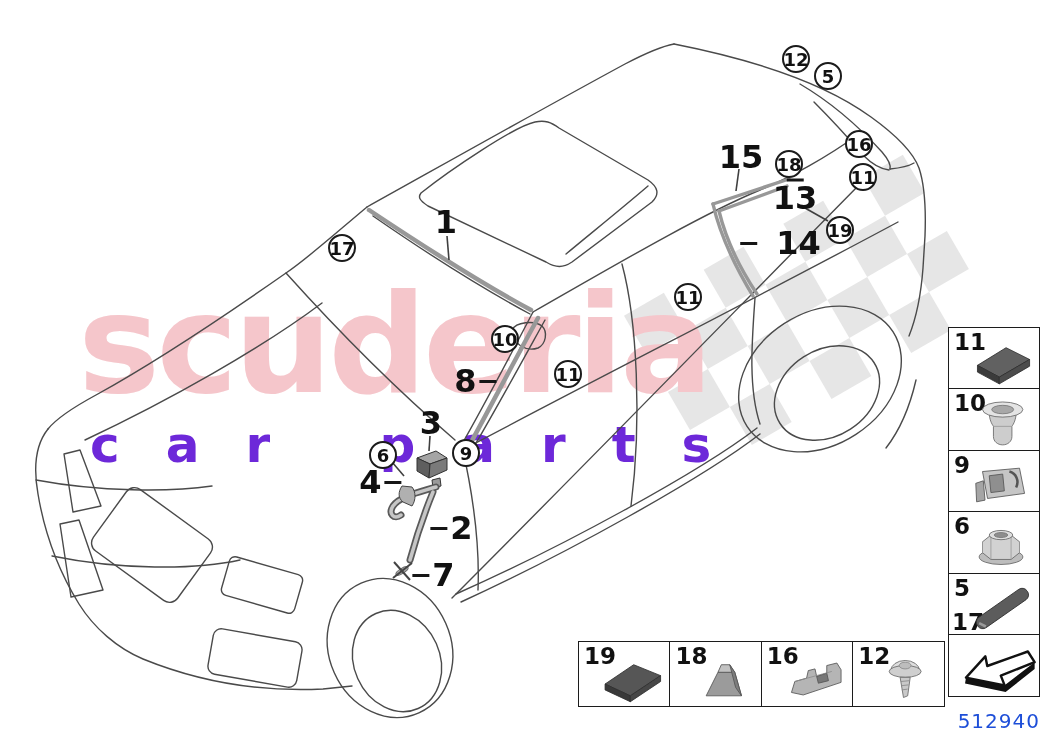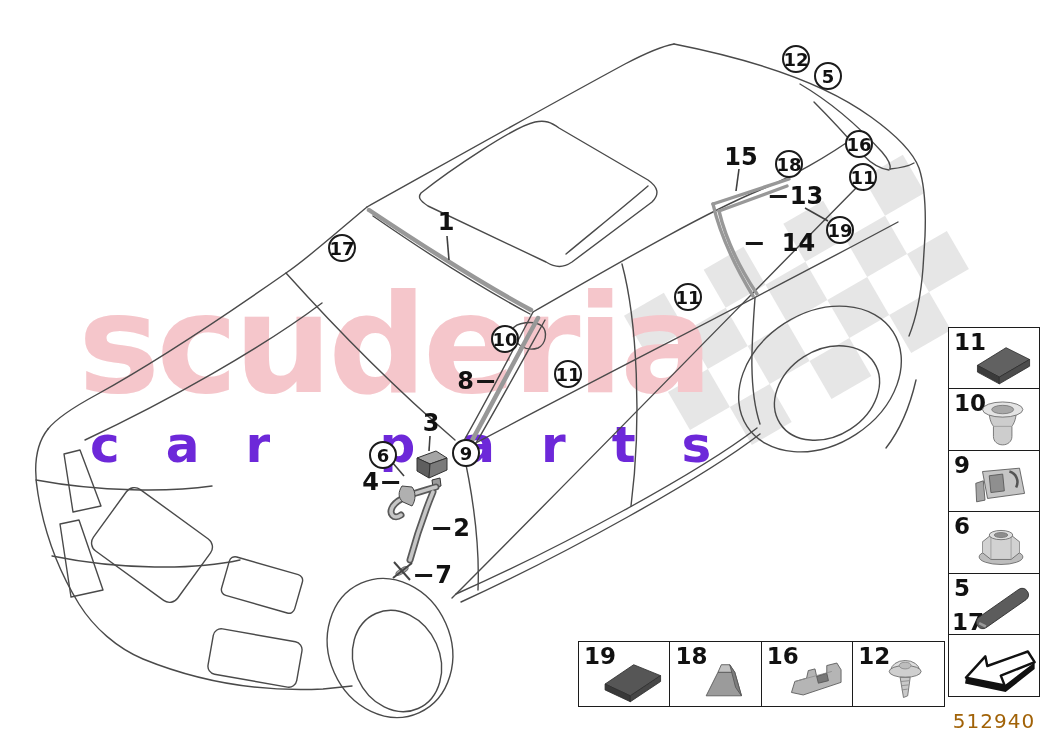--- a/index.html
+++ b/index.html
@@ -10,36 +10,36 @@
             letter-spacing:-4px;line-height:1;user-select:none;}
   .wm-tagline{position:absolute;left:90px;top:420px;font-size:50px;font-weight:700;
               letter-spacing:46px;line-height:1;user-select:none;}
   .layer{position:absolute;left:0;top:0;}
   
   .co{position:absolute;width:28px;height:28px;border:2.4px solid #1b1b1b;border-radius:50%;
       background:#fff;color:#111;font-size:18px;font-weight:700;display:flex;
       align-items:center;justify-content:center;transform:translate(-50%,-50%);
       box-sizing:border-box;cursor:pointer;}
   .lbl{position:absolute;transform:translate(-50%,-50%);display:flex;align-items:center;
-       color:#111;font-size:24px;font-weight:700;line-height:1;cursor:pointer;}
+       color:#111;font-size:32px;font-weight:700;line-height:1;cursor:pointer;}
   .lbl .dash{display:inline-block;width:17px;height:3px;background:#161616;margin:0 3px;}
   
   .legend-side{position:absolute;left:948px;top:327px;width:92px;}
   .legend-side .legend-box{width:92px;height:63px;margin-top:-1.6px;}
   .legend-side .legend-box:first-child{margin-top:0;}
   .legend-bottom{position:absolute;left:578px;top:641px;display:flex;}
   .legend-bottom .legend-box{width:93px;height:66px;margin-left:-1.6px;}
   .legend-bottom .legend-box:first-child{margin-left:0;}
   .legend-box{position:relative;border:1.6px solid #1c1c1c;background:#fff;
               box-sizing:border-box;cursor:pointer;}
   .legend-box .num-a{position:absolute;left:5px;top:1px;font-size:23px;font-weight:700;color:#111;}
   .legend-box .num-b{position:absolute;left:3px;bottom:0px;font-size:23px;font-weight:700;color:#111;}
   .legend-box svg{position:absolute;right:1px;bottom:1px;}
-  .drawing-number{position:absolute;left:948px;top:709px;width:92px;text-align:center;
-                  font-size:20px;color:#a16207;letter-spacing:1px;}
+  .drawing-number{position:absolute;left:948px;top:709px;width:92px;text-align:right;
+                  font-size:20px;color:#1d4ed8;letter-spacing:1px;}
 </style>
 </head>
 <body>
 
 <div class="stage">
 
   <svg class="layer" width="1050" height="735">
     <g transform="translate(690,430) rotate(-30)" fill="#e6e6e6">
       <rect x="0" y="-132" width="46" height="44" fill="#e6e6e6"></rect>
         <rect x="92" y="-132" width="46" height="44" fill="#e6e6e6"></rect>
@@ -155,21 +155,21 @@
       <div class="co" style="left: 840px; top: 230px;">19</div>
       <div class="co" style="left: 342px; top: 248px;">17</div>
       <div class="co" style="left: 505px; top: 339px;">10</div>
       <div class="co" style="left: 568px; top: 374px;">11</div>
       <div class="co" style="left: 688px; top: 297px;">11</div>
       <div class="co" style="left: 383px; top: 455px;">6</div>
       <div class="co" style="left: 466px; top: 453px;">9</div>
       <div class="lbl" style="left: 741px; top: 157px;">
         <span>15</span>
       </div>
-      <div class="lbl" style="left: 795px; top: 196px;">
+      <div class="lbl" style="left: 795px; top: 196px; flex-direction: column;">
         <span class="dash"></span>
         <span>13</span>
       </div>
       <div class="lbl" style="left: 779px; top: 243px; gap: 16px;">
         <span class="dash"></span>
         <span>14</span>
       </div>
       <div class="lbl" style="left: 446px; top: 222px;">
         <span>1</span>
       </div>

